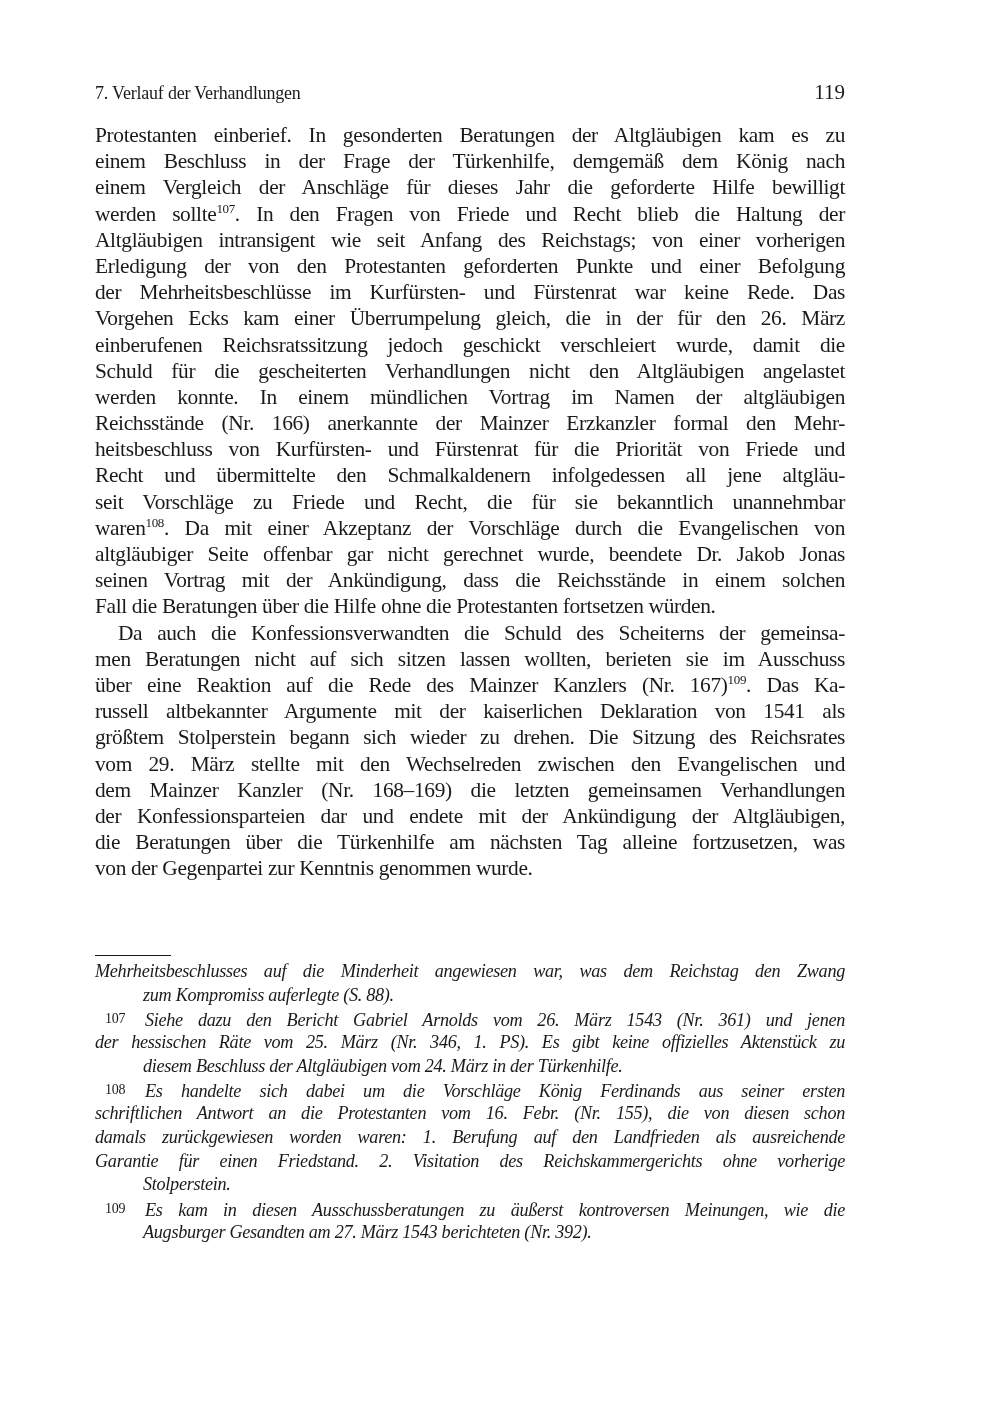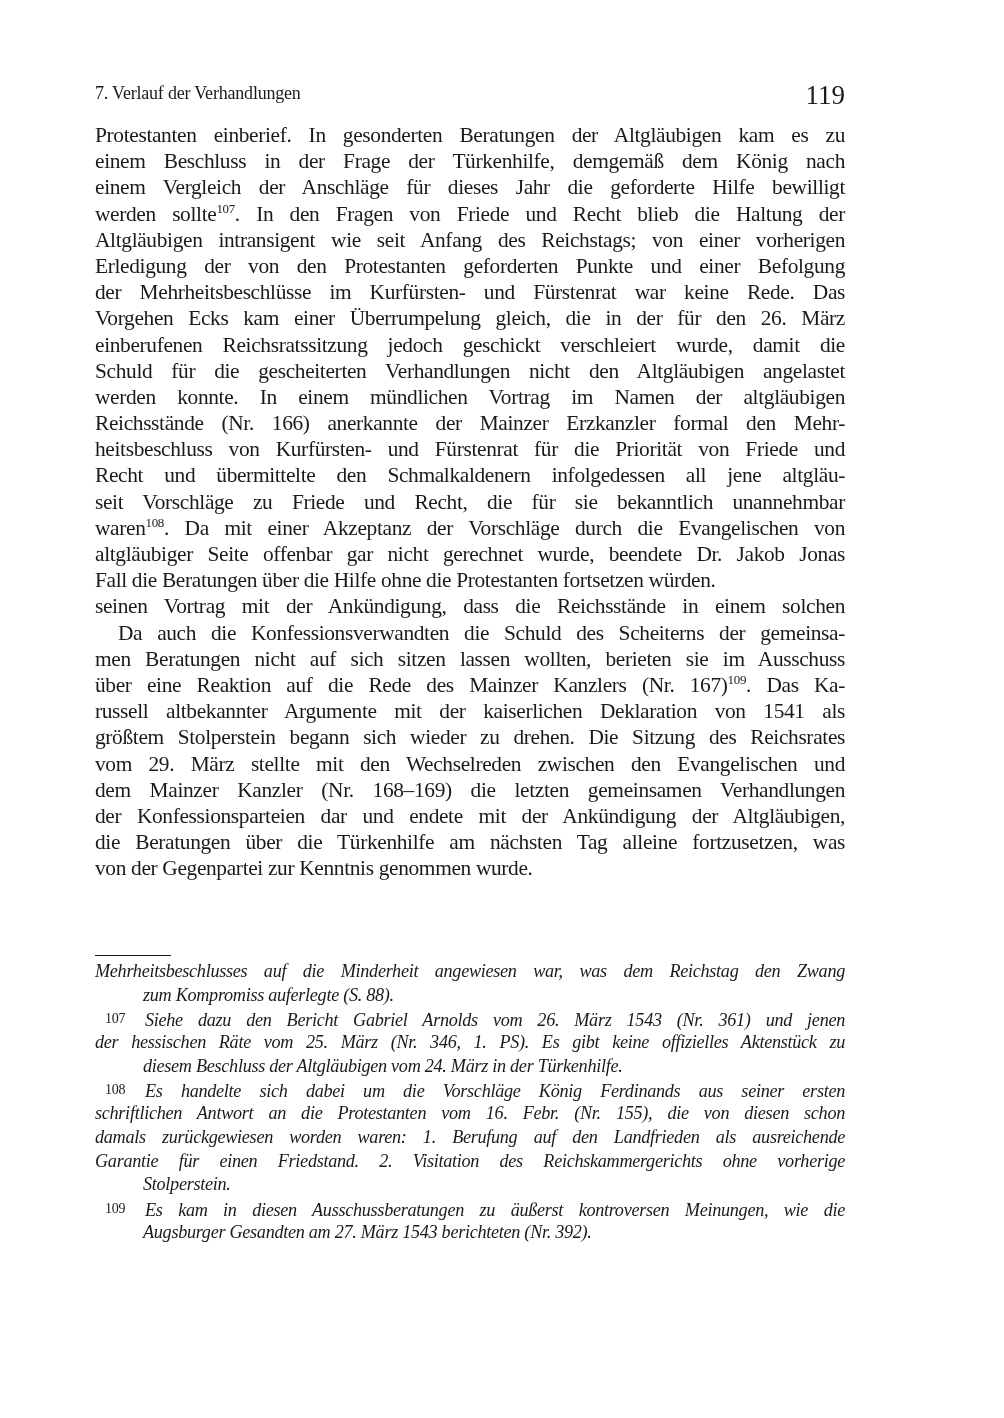--- a/index.html
+++ b/index.html
@@ -1,20 +1,20 @@
 <!DOCTYPE html>
 <html><head>
 <meta charset="utf-8">
 <style>
   html, body { margin: 0; padding: 0; background: #ffffff; }
   body { width: 1004px; height: 1418px; position: relative; overflow: hidden;
          font-family: "Liberation Serif", "DejaVu Serif", serif; color: #1a1a1a; }
   .header { position: absolute; top: 80px; left: 95px; width: 750px; height: 28px; }
   .running-title { position: absolute; left: 0; right: 0; font-size: 18px; top: 3px; letter-spacing: -0.2px; }
-  .page-number { position: absolute; right: 0; top: 0; font-size: 27px; }
+  .page-number { position: absolute; right: 0; top: 0; font-size: 21px; }
   .body-text { position: absolute; top: 122px; left: 95px; width: 750px; }
   .line { display: block; font-size: 21.4px; line-height: 26.2px; height: 26.2px; white-space: nowrap;
           text-align: justify; text-align-last: justify; letter-spacing: -0.35px; }
   .line.last { text-align-last: left; }
   .line.indent { padding-left: 23px; box-sizing: border-box; }
   sup { font-size: 13px; vertical-align: 0; position: relative; top: -8px; line-height: 0; }
   .rule { position: absolute; top: 955px; left: 95px; width: 76px; border-top: 1px solid #1a1a1a; }
   .notes { position: absolute; top: 960px; left: 95px; width: 750px; font-style: italic; }
   .nline { display: block; font-size: 18.2px; line-height: 23.7px; height: 23.7px; white-space: nowrap;
            text-align: justify; text-align-last: justify; letter-spacing: -0.3px; }
@@ -40,22 +40,22 @@
   <span class="line">Vorgehen Ecks kam einer Überrumpelung gleich, die in der für den 26. März</span>
   <span class="line">einberufenen Reichsratssitzung jedoch geschickt verschleiert wurde, damit die</span>
   <span class="line">Schuld für die gescheiterten Verhandlungen nicht den Altgläubigen angelastet</span>
   <span class="line">werden konnte. In einem mündlichen Vortrag im Namen der altgläubigen</span>
   <span class="line">Reichsstände (Nr. 166) anerkannte der Mainzer Erzkanzler formal den Mehr-</span>
   <span class="line">heitsbeschluss von Kurfürsten- und Fürstenrat für die Priorität von Friede und</span>
   <span class="line">Recht und übermittelte den Schmalkaldenern infolgedessen all jene altgläu-</span>
   <span class="line">seit Vorschläge zu Friede und Recht, die für sie bekanntlich unannehmbar</span>
   <span class="line"><span>waren</span><sup>108</sup><span>. Da mit einer Akzeptanz der Vorschläge durch die Evangelischen von</span></span>
   <span class="line">altgläubiger Seite offenbar gar nicht gerechnet wurde, beendete Dr. Jakob Jonas</span>
+  <span class="line">seinen Vortrag mit der Ankündigung, dass die Reichsstände in einem solchen</span>
   <span class="line last">Fall die Beratungen über die Hilfe ohne die Protestanten fortsetzen würden.</span>
-  <span class="line">seinen Vortrag mit der Ankündigung, dass die Reichsstände in einem solchen</span>
   <span class="line indent">Da auch die Konfessionsverwandten die Schuld des Scheiterns der gemeinsa-</span>
   <span class="line">men Beratungen nicht auf sich sitzen lassen wollten, berieten sie im Ausschuss</span>
   <span class="line"><span>über eine Reaktion auf die Rede des Mainzer Kanzlers (Nr. 167)</span><sup>109</sup><span>. Das Ka-</span></span>
   <span class="line">russell altbekannter Argumente mit der kaiserlichen Deklaration von 1541 als</span>
   <span class="line">größtem Stolperstein begann sich wieder zu drehen. Die Sitzung des Reichsrates</span>
   <span class="line">vom 29. März stellte mit den Wechselreden zwischen den Evangelischen und</span>
   <span class="line">dem Mainzer Kanzler (Nr. 168–169) die letzten gemeinsamen Verhandlungen</span>
   <span class="line">der Konfessionsparteien dar und endete mit der Ankündigung der Altgläubigen,</span>
   <span class="line">die Beratungen über die Türkenhilfe am nächsten Tag alleine fortzusetzen, was</span>
   <span class="line last">von der Gegenpartei zur Kenntnis genommen wurde.</span>

